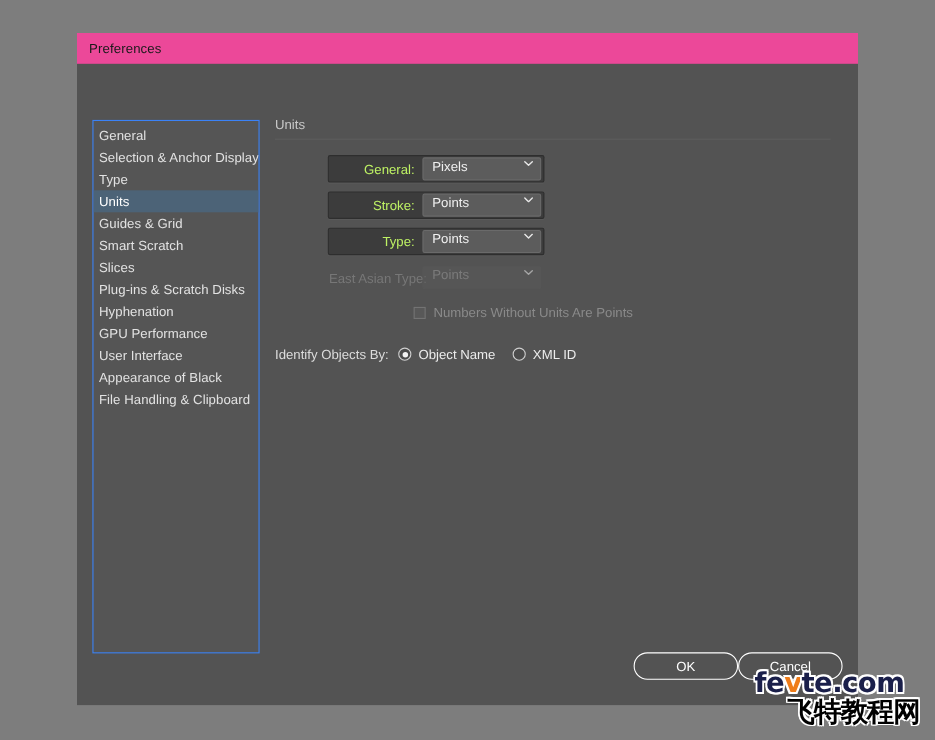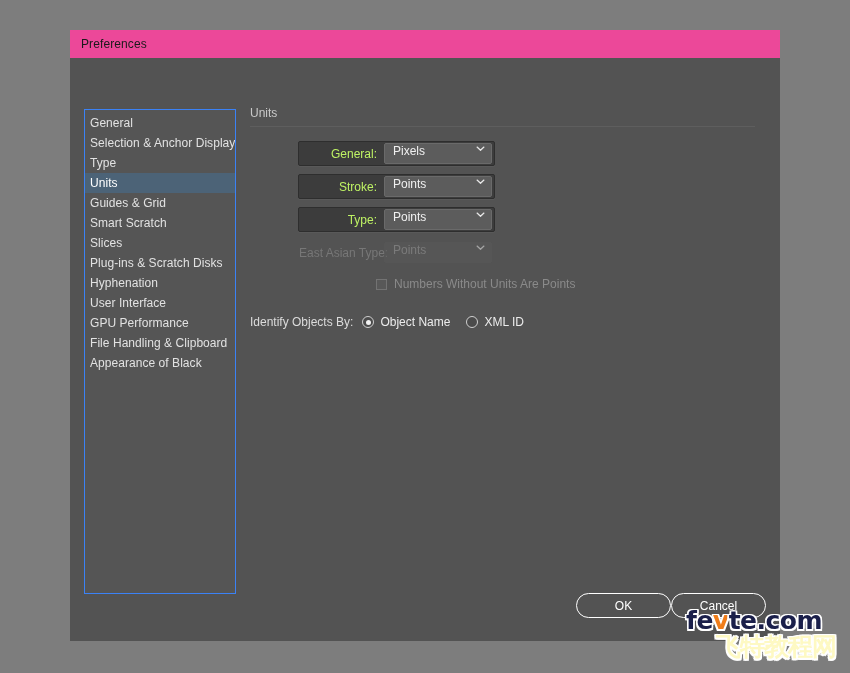--- a/index.html
+++ b/index.html
@@ -263,21 +263,21 @@
        0 -1.5px 0 #ffffff, 0 1.5px 0 #ffffff,
       -1.5px 0 0 #ffffff, 1.5px 0 0 #ffffff;
     white-space: nowrap;
   }
   #wm-latin .accent { color: #ef7d1a; }
   #wm-cn {
     font-family: "DejaVu Sans", sans-serif;
     font-weight: bold;
     font-size: 25px;
     line-height: 28px;
-    color: #fef9c3;
+    color: #000000;
     text-align: right;
     letter-spacing: -1px;
     text-shadow:
       -1.5px -1.5px 0 #ffffff, 1.5px -1.5px 0 #ffffff,
       -1.5px 1.5px 0 #ffffff, 1.5px 1.5px 0 #ffffff,
        0 -1.5px 0 #ffffff, 0 1.5px 0 #ffffff,
       -1.5px 0 0 #ffffff, 1.5px 0 0 #ffffff;
     white-space: nowrap;
   }
 </style>
@@ -295,24 +295,24 @@
     <div id="sidebar">
         <div class="side-item"><span>General</span></div>
         <div class="side-item"><span>Selection &amp; Anchor Display</span></div>
         <div class="side-item"><span>Type</span></div>
         <div class="side-item selected"><span>Units</span></div>
         <div class="side-item"><span>Guides &amp; Grid</span></div>
         <div class="side-item"><span>Smart Scratch</span></div>
         <div class="side-item"><span>Slices</span></div>
         <div class="side-item"><span>Plug-ins &amp; Scratch Disks</span></div>
         <div class="side-item"><span>Hyphenation</span></div>
+        <div class="side-item"><span>GPU Performance</span></div>
         <div class="side-item"><span>User Interface</span></div>
-        <div class="side-item"><span>GPU Performance</span></div>
+        <div class="side-item"><span>Appearance of Black</span></div>
         <div class="side-item"><span>File Handling &amp; Clipboard</span></div>
-        <div class="side-item"><span>Appearance of Black</span></div>
       </div>
 
     <div id="panel">
       <div id="panel-heading">Units</div>
       <div id="panel-rule"></div>
 
       <div id="unit-rows">
           <div class="unit-row">
             <div class="unit-box">
               <span class="unit-label">General:</span>

